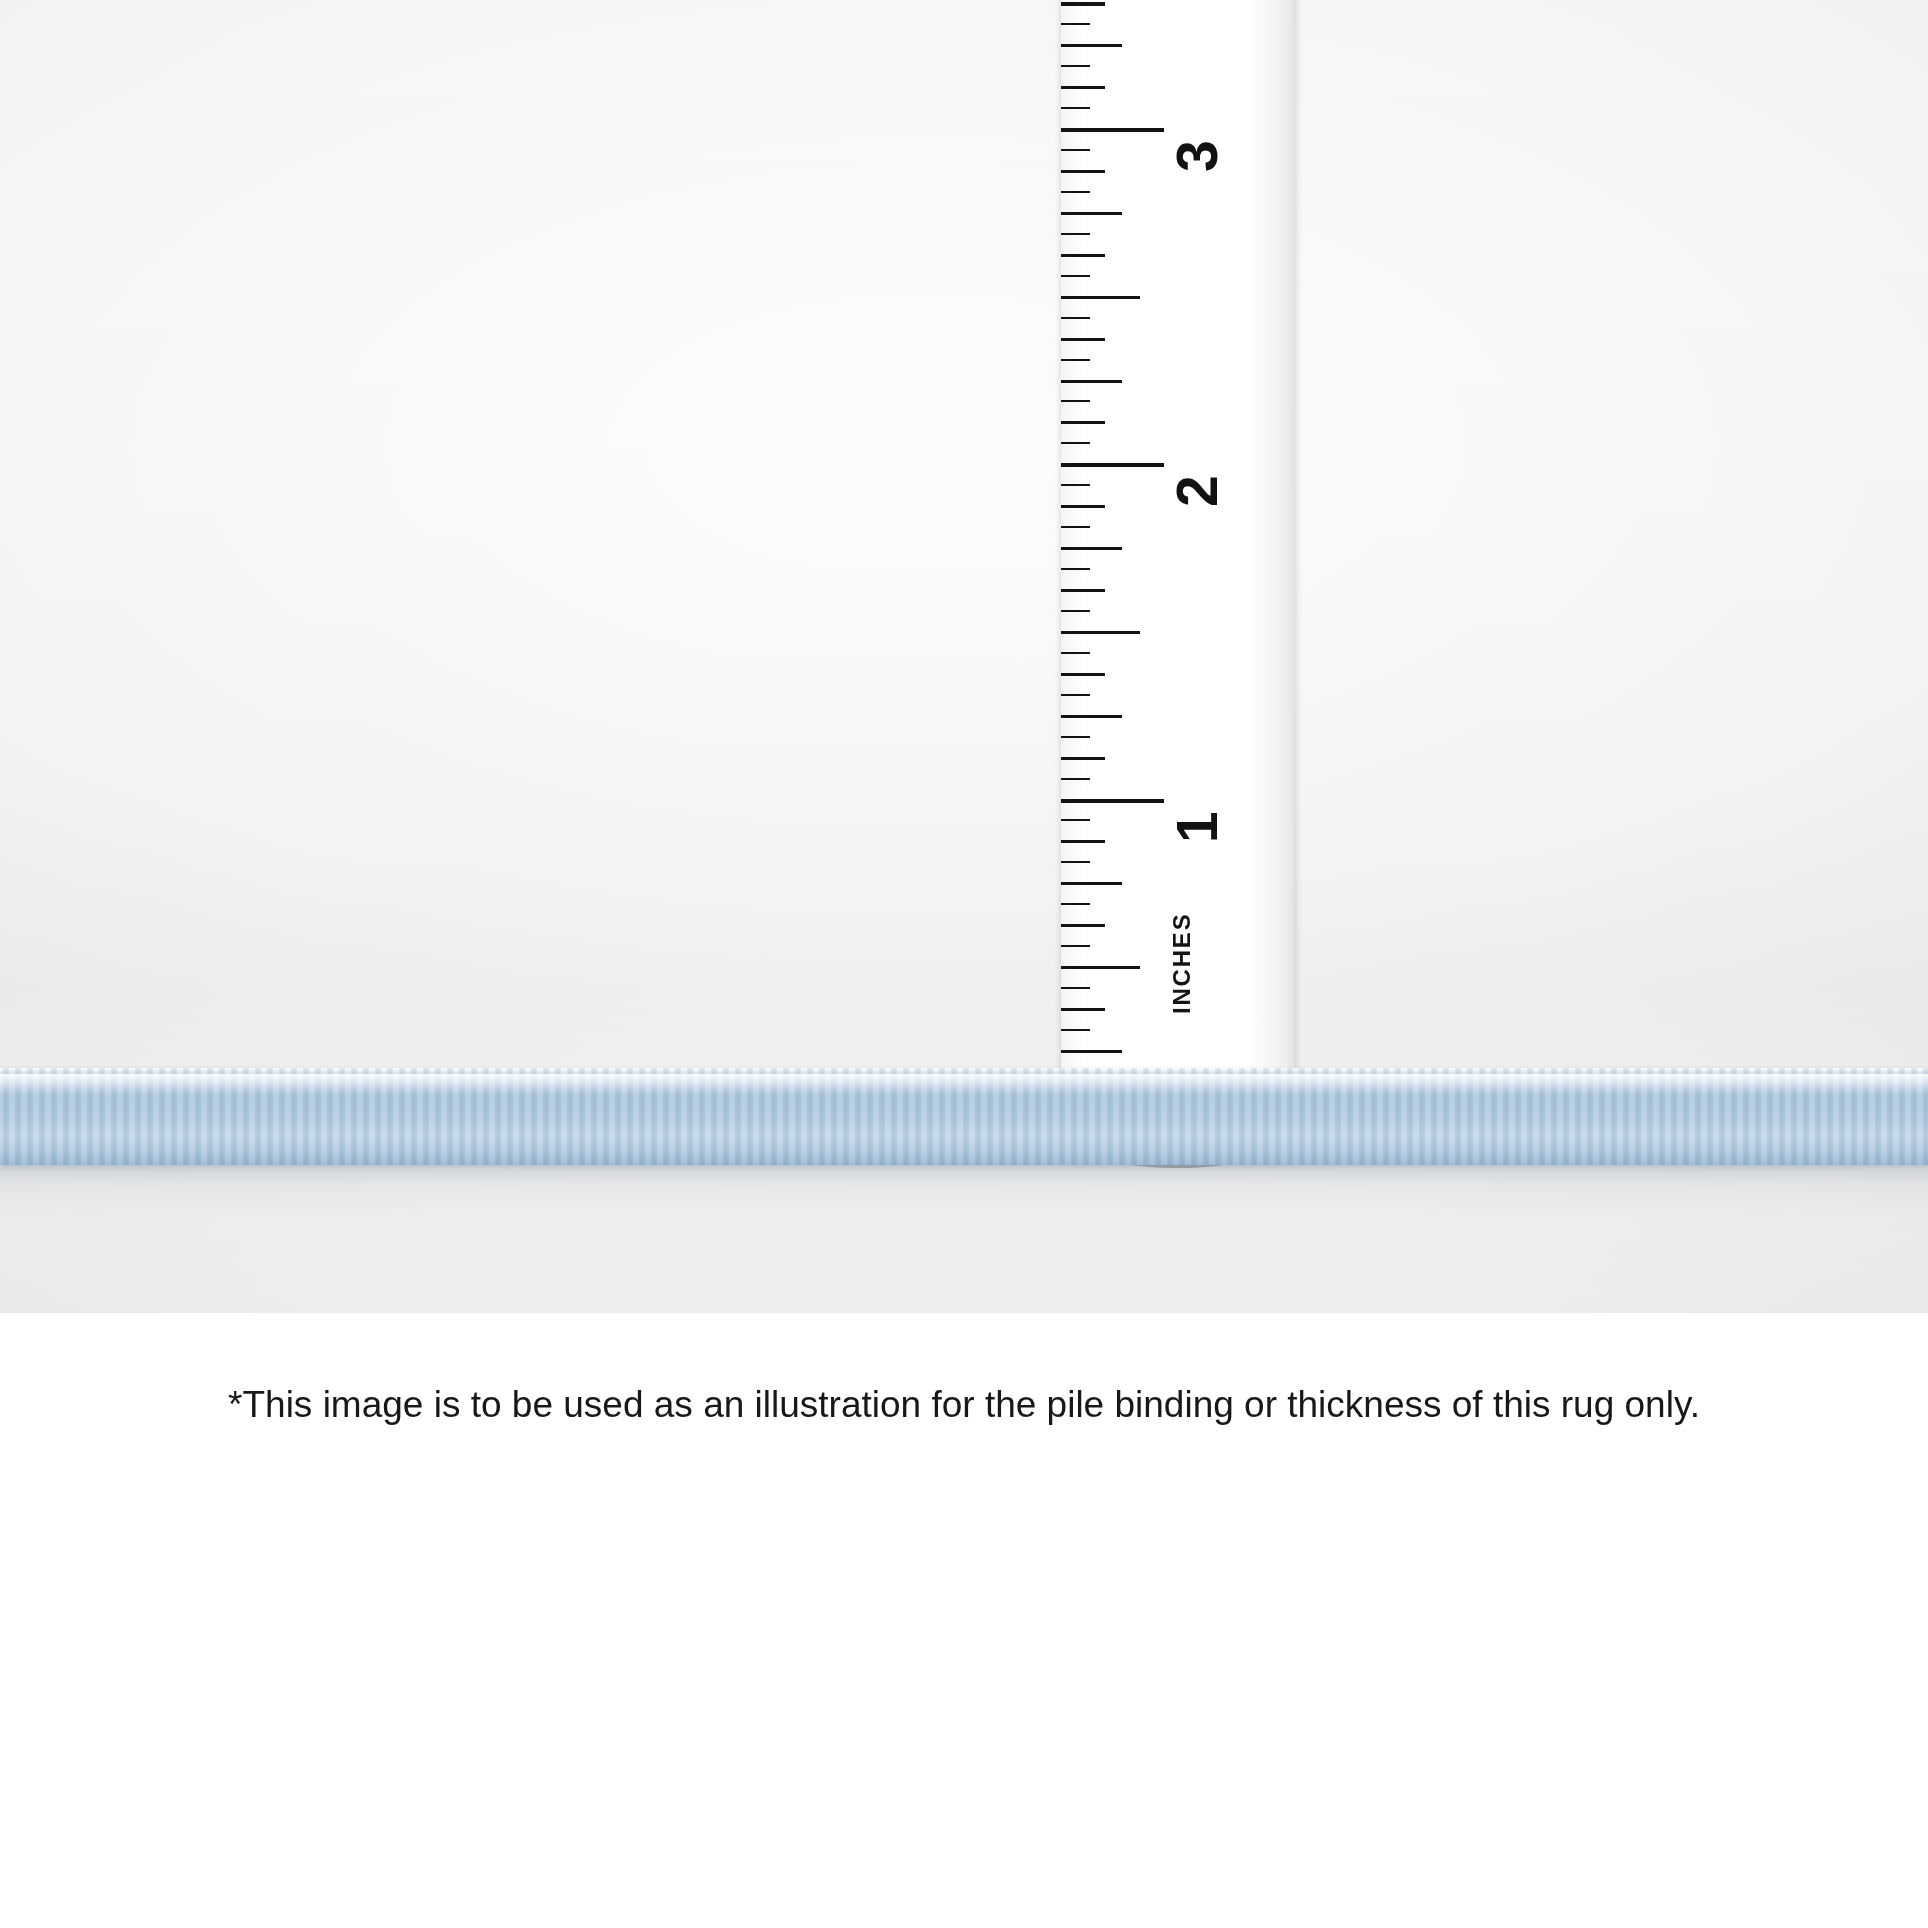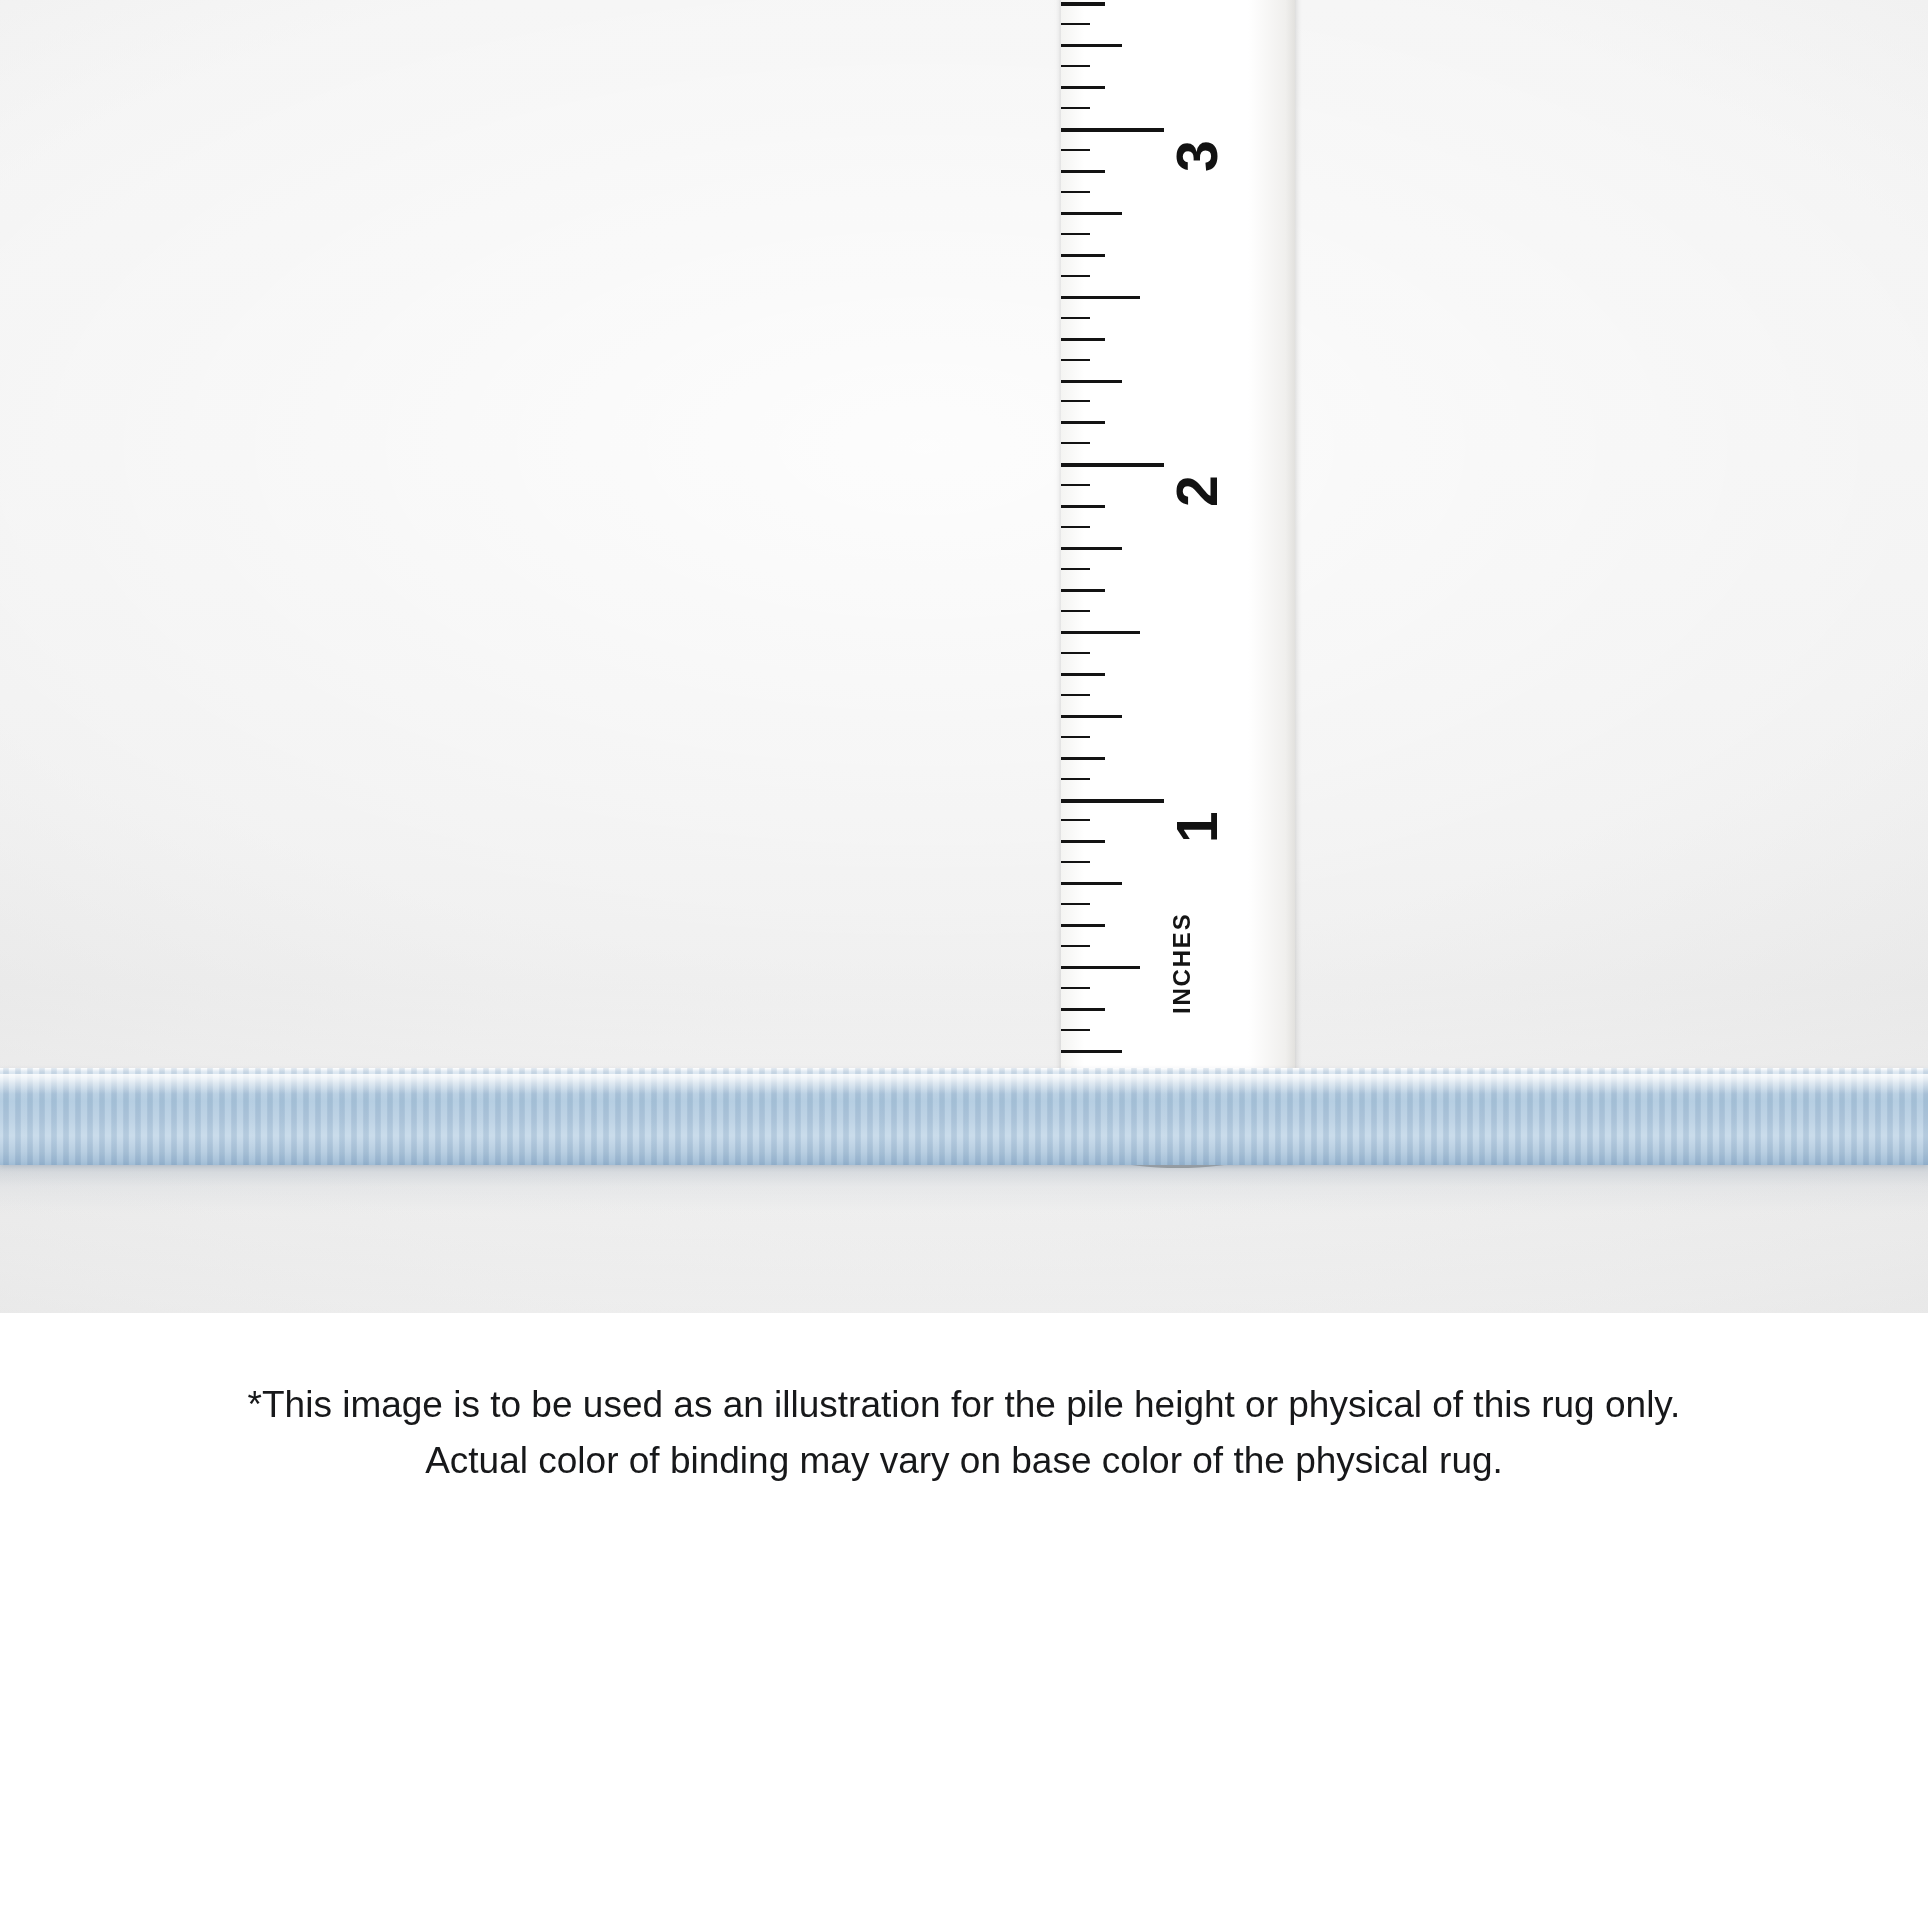--- a/index.html
+++ b/index.html
@@ -323,18 +323,17 @@
     <div class="ruler-tip-metal"></div>
   </div>
 
   <div class="rug-shadow"></div>
   <div class="rug-edge">
     <div class="rug-weave"></div>
     <div class="rug-highlight"></div>
   </div>
 
   <div class="caption">
-    <span class="line">*This image is to be used as an illustration for the pile height or physical of this rug only.</span>
-    <span class="line">Actual color of binding may vary on base color of the physical rug.</span>
+    <span class="line">*This image is to be used as an illustration for the pile binding or thickness of this rug only.</span>
   </div>
 
 </div>
 
 
 </body></html>

